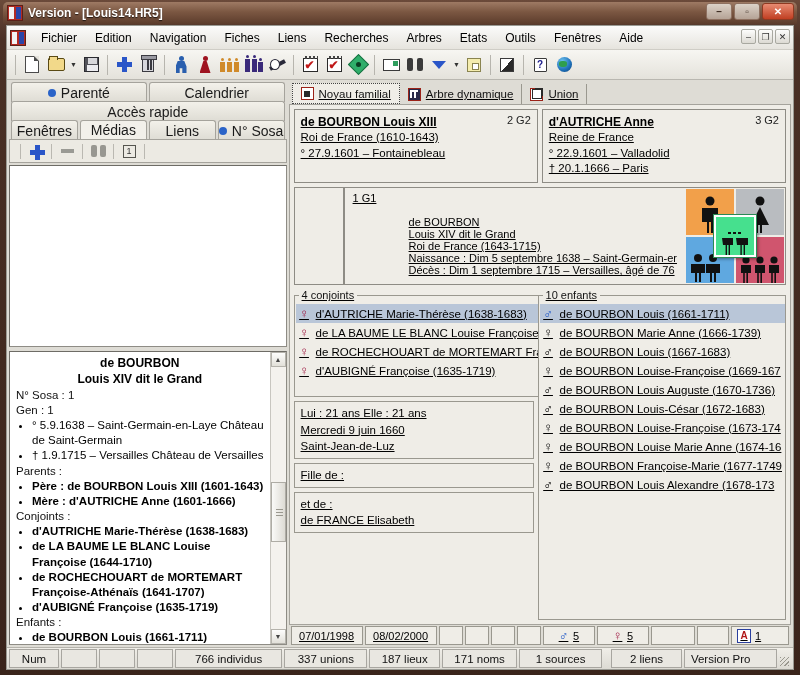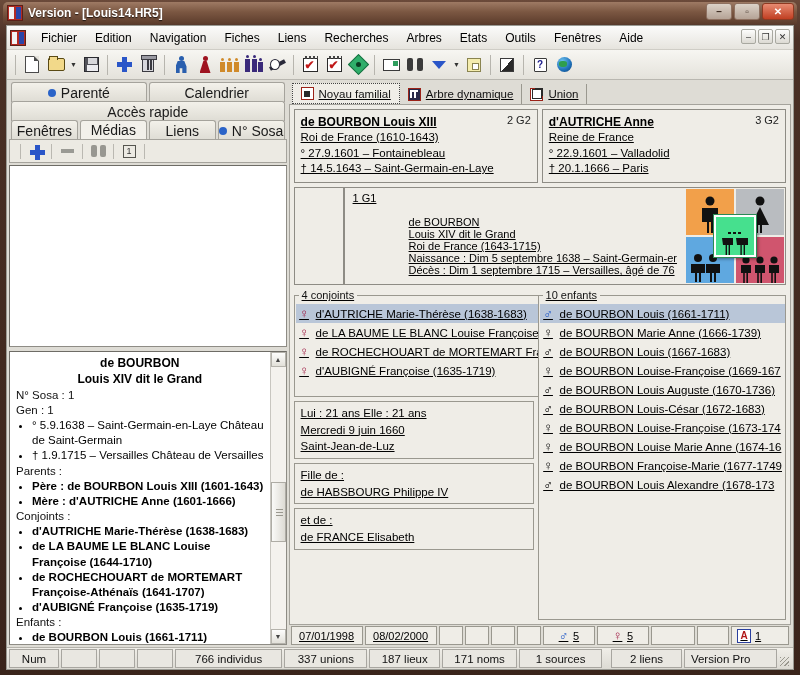--- a/index.html
+++ b/index.html
@@ -520,21 +520,20 @@
         </div>
 
         <div id="rbody">
 
           <div class="parents-row">
             <div class="card">
               <span class="gid">2 G2</span>
               <div class="nm">de BOURBON Louis XIII</div>
               <div>Roi de France (1610-1643)</div>
               <div>° 27.9.1601 – Fontainebleau</div>
-              <div>† 14.5.1643 – Saint-Germain-en-Laye</div>
             </div>
             <div class="card">
               <span class="gid">3 G2</span>
               <div class="nm">d'AUTRICHE Anne</div>
               <div>Reine de France</div>
               <div>° 22.9.1601 – Valladolid</div>
               <div>† 20.1.1666 – Paris</div>
             </div>
           </div>
 
@@ -619,21 +618,20 @@
               </fieldset>
 
               <div class="infobox">
                 <div>Lui : 21 ans Elle : 21 ans</div>
                 <div>Mercredi 9 juin 1660</div>
                 <div>Saint-Jean-de-Luz</div>
               </div>
 
               <div class="infobox">
                 <div>Fille de :</div>
-                <div>de HABSBOURG Philippe IV</div>
               </div>
 
               <div class="infobox">
                 <div>et de :</div>
                 <div>de FRANCE Elisabeth</div>
               </div>
             </div>
 
             <div id="col-right">
               <fieldset class="gbox" style="flex:1;">

